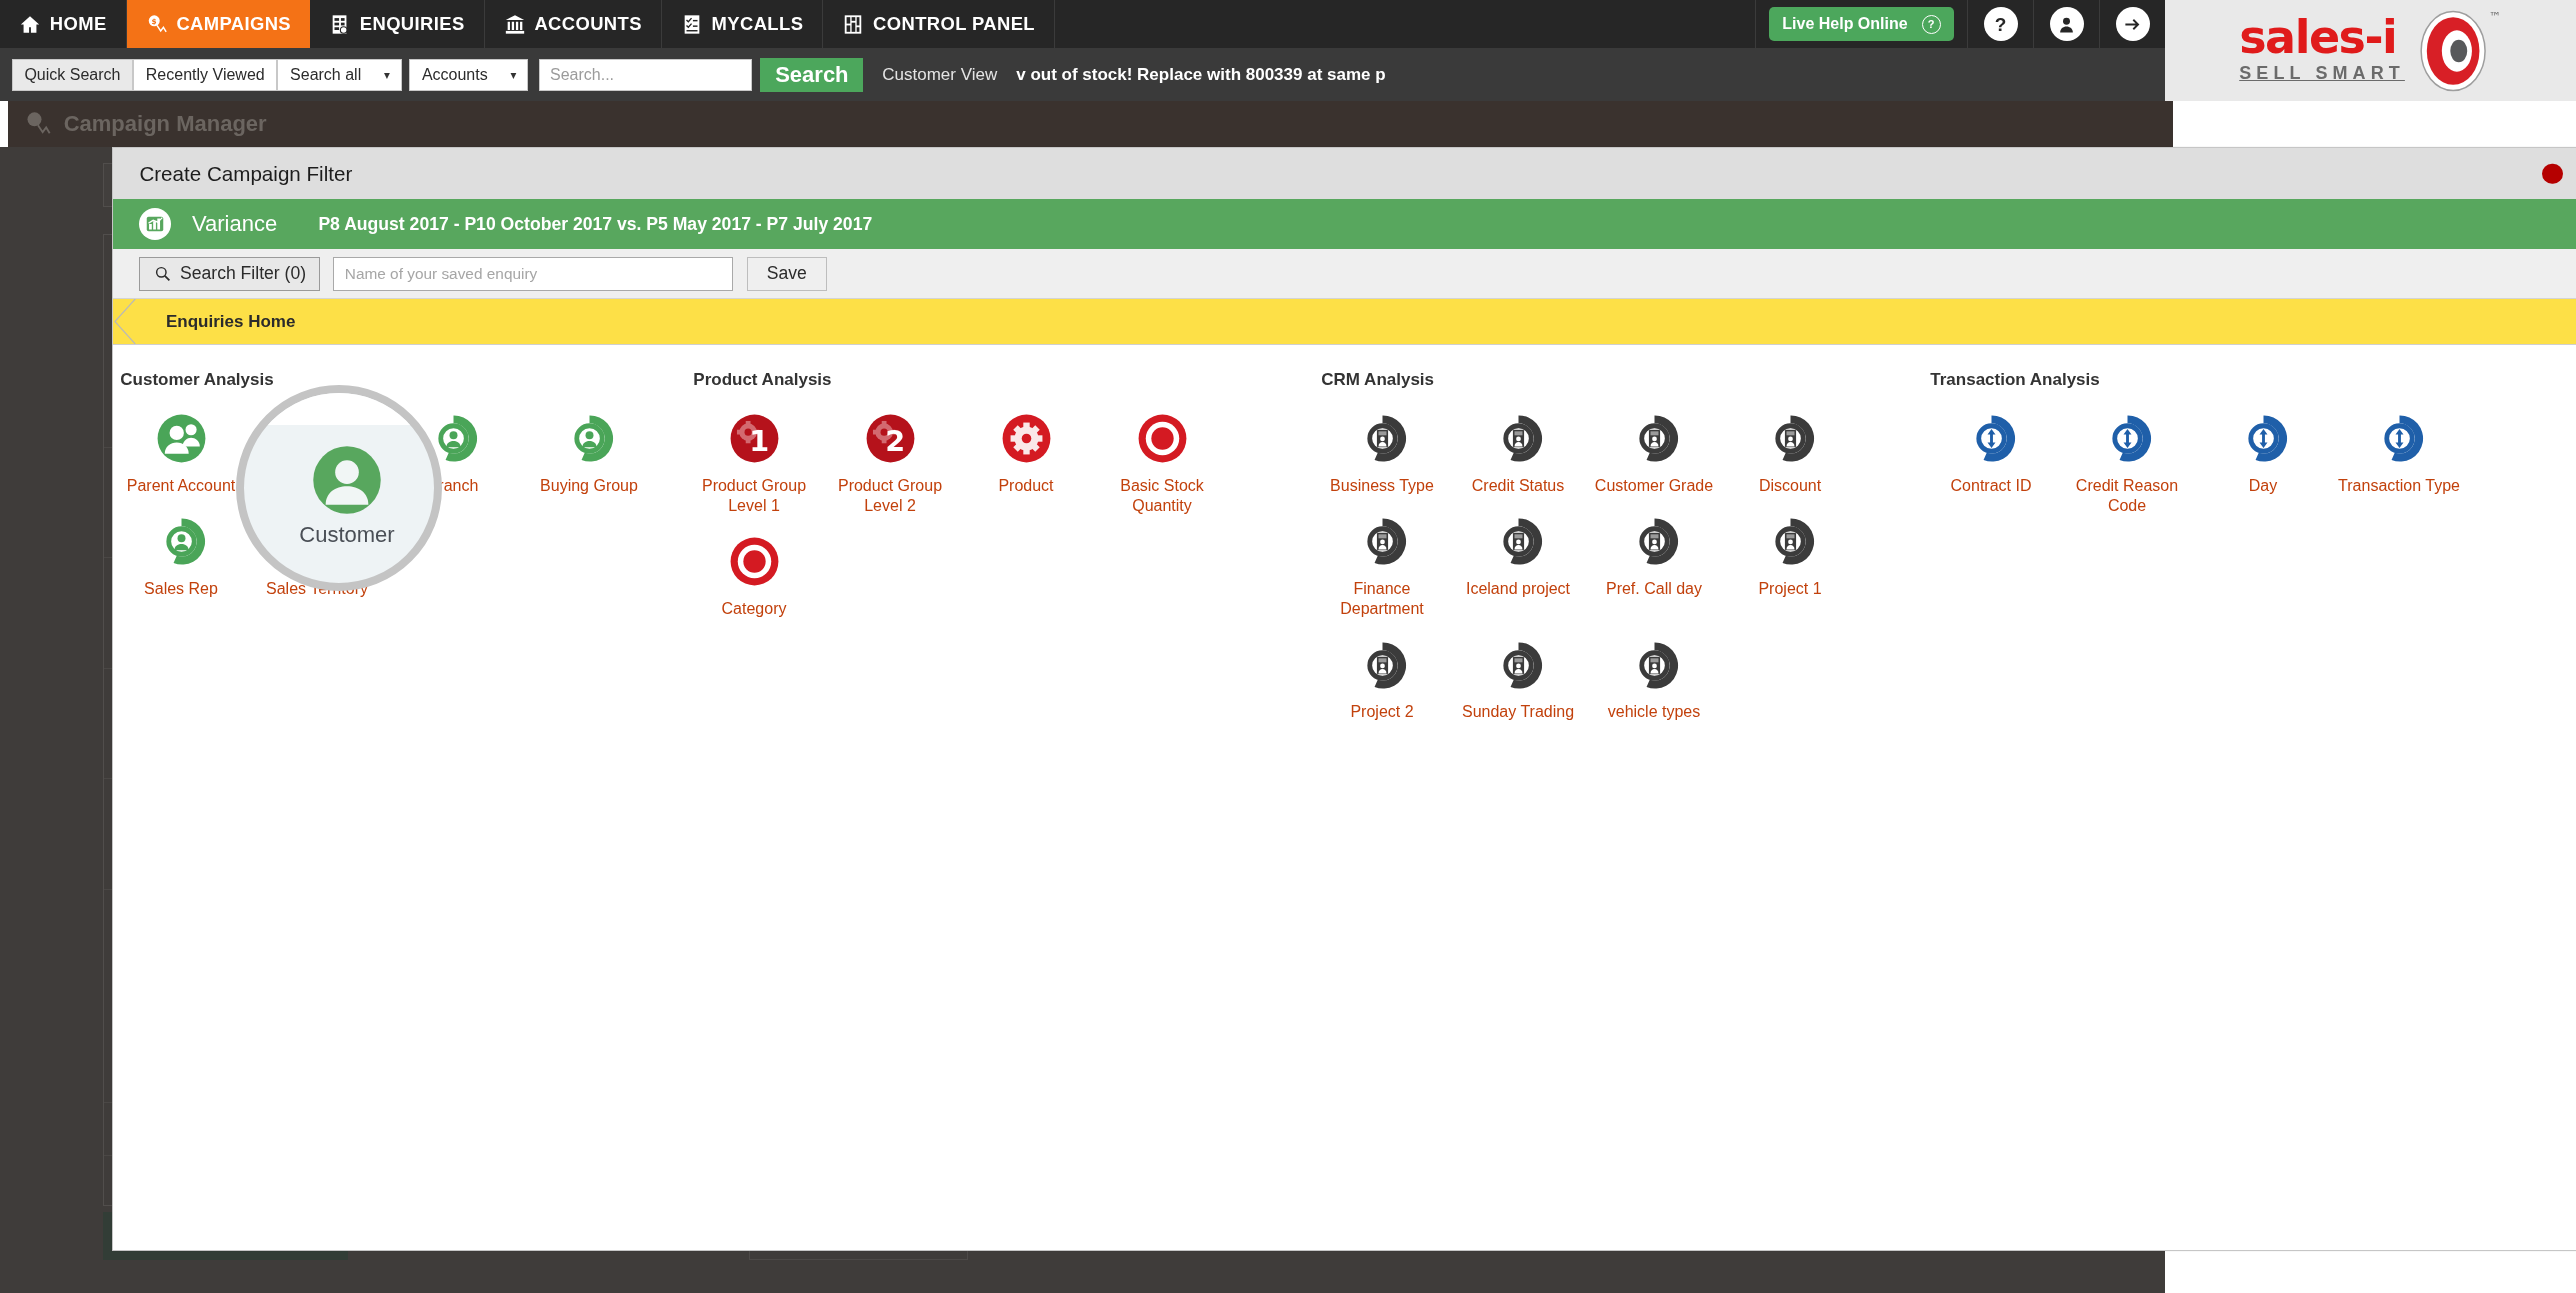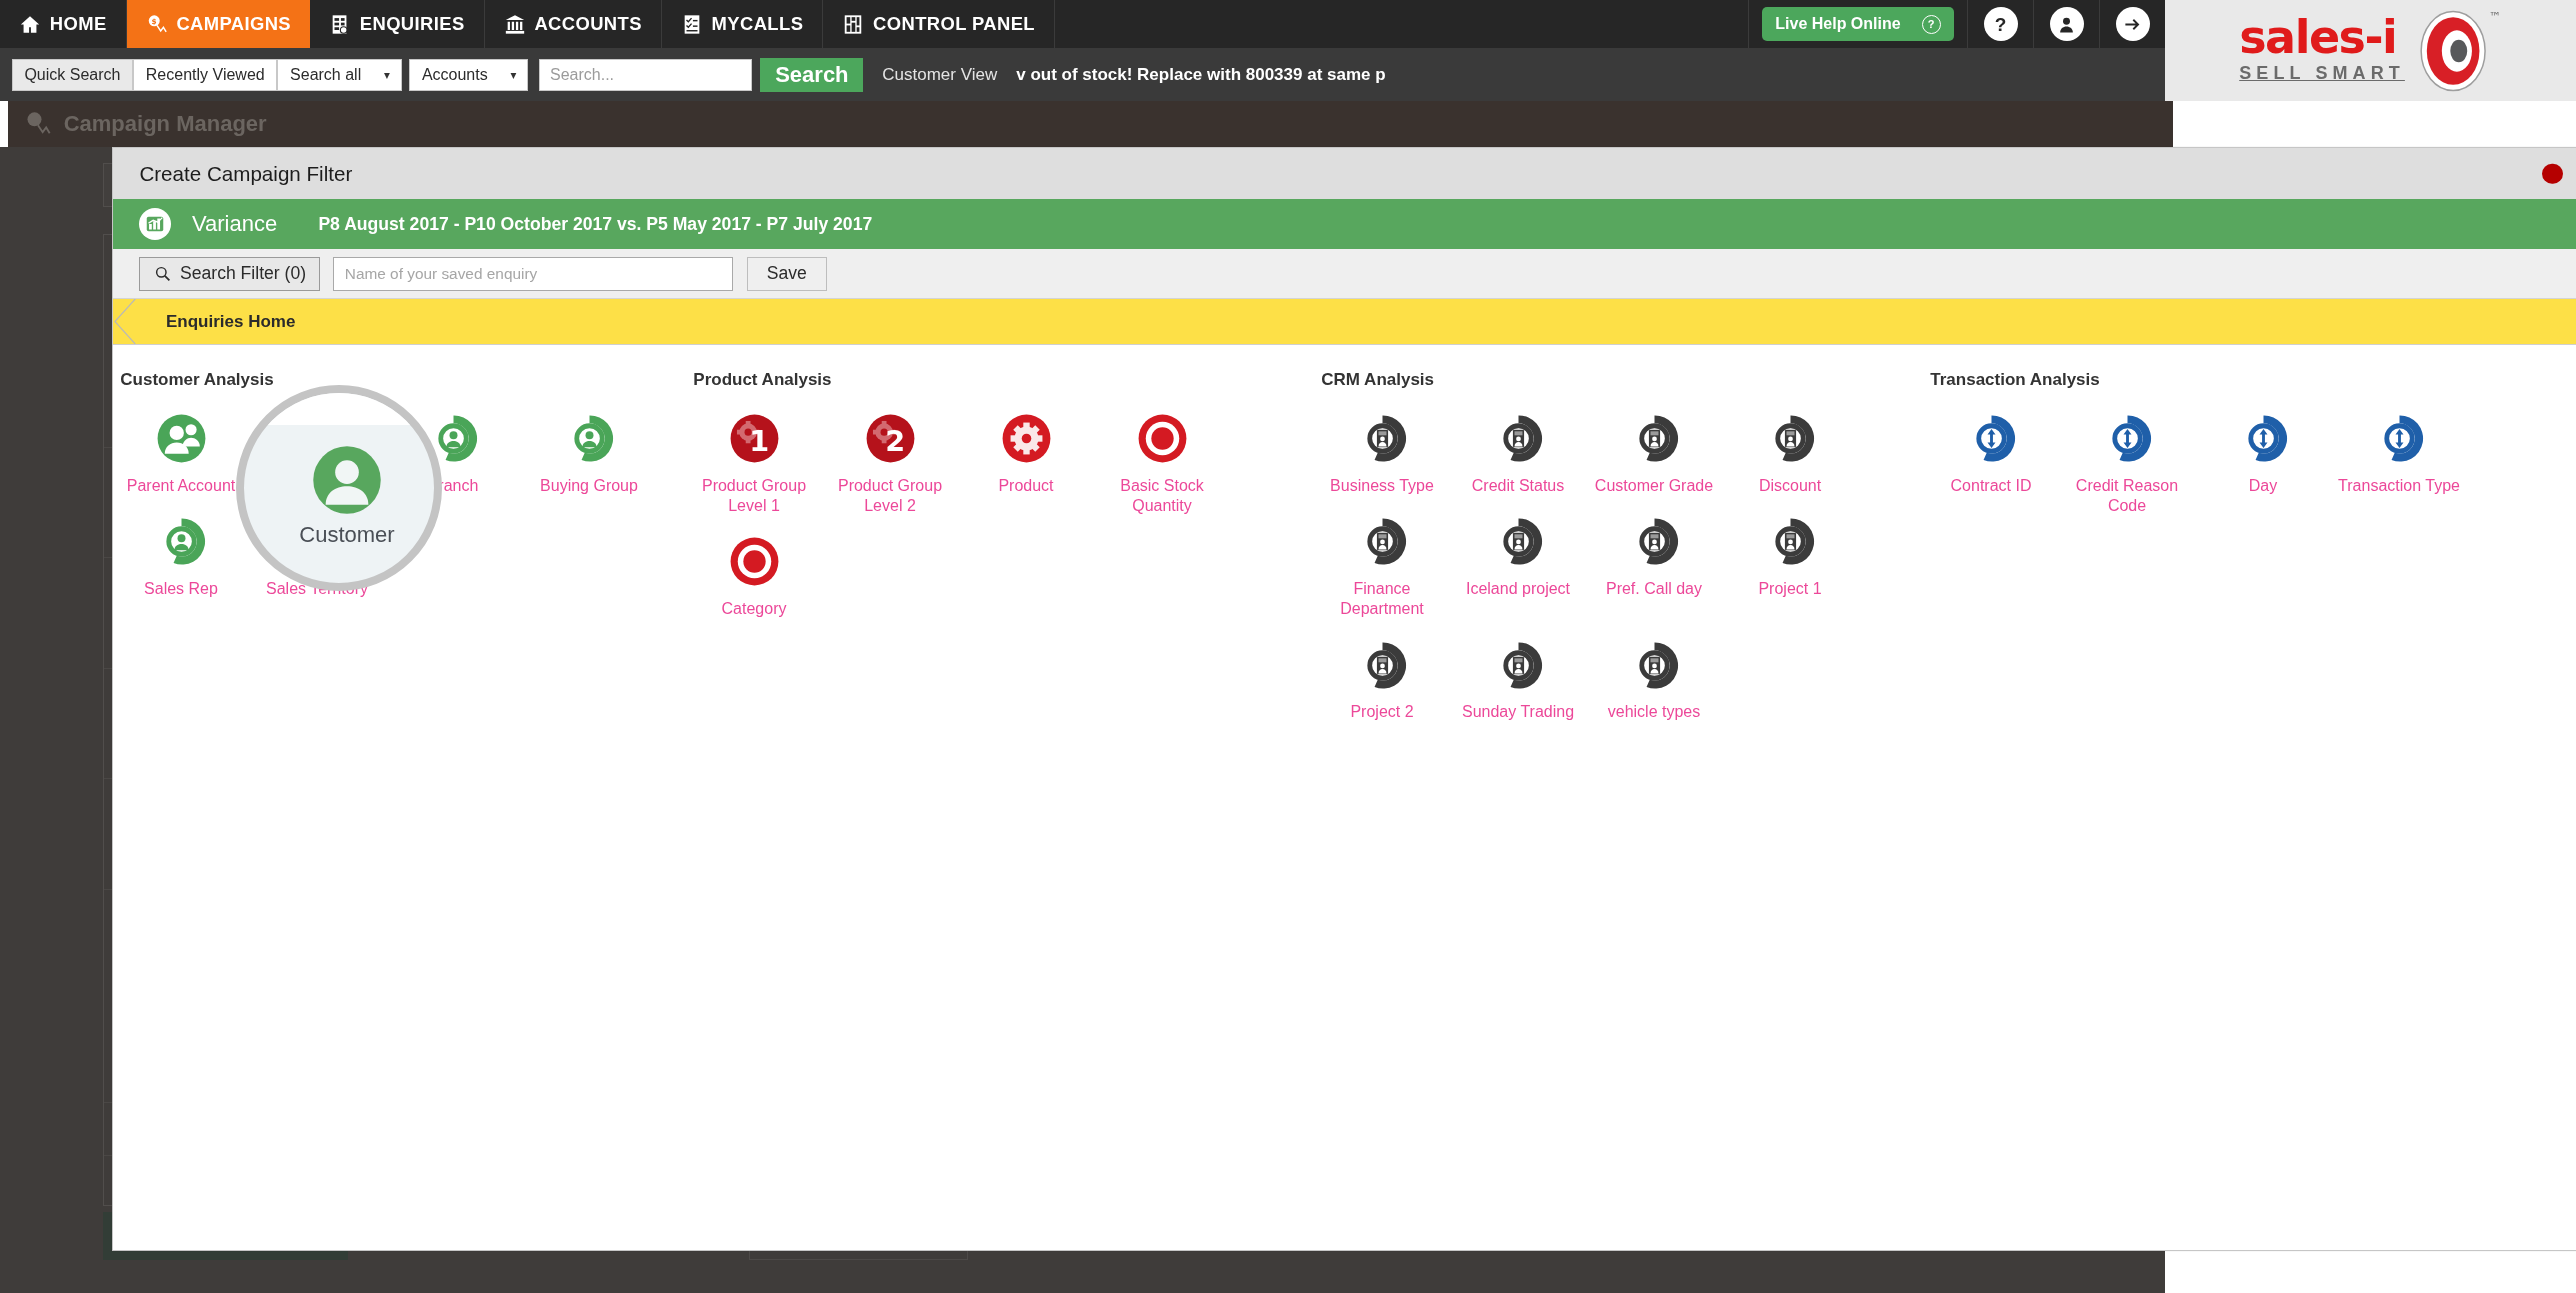--- a/index.html
+++ b/index.html
@@ -23,21 +23,21 @@
     border-right:0.7px solid #3b3b3b;
     white-space:nowrap;
   }
   .nav-item.active { background:#f47216; border-right:none; }
   .nav-icon { width:22px; height:25px; display:block; flex:0 0 auto; }
   .nav-spacer { flex:1 1 auto; border-right:0.7px solid #3b3b3b; }
   .nav-right { display:flex; align-items:center; }
   .livehelp {
     background:#4ca75c; color:#fff; font-size:16px; font-weight:700;
     padding: 7.3px 13.2px; border-radius:5px; margin: 0 13.2px;
-    display:flex; align-items:center; gap:21px; white-space:nowrap;
+    display:flex; align-items:center; gap:14px; white-space:nowrap;
   }
   .circ-glyph {
     width:19px;height:19px;border-radius:50%;border:1.5px solid #fff;
     display:flex;align-items:center;justify-content:center;font-size:11px;line-height:1;
   }
   .nav-ico-btn {
     width:66px; height:48px; display:flex; align-items:center; justify-content:center;
     border-left:0.7px solid #3b3b3b;
   }
   .nav-ico-btn .disc {
@@ -184,21 +184,21 @@
   .group-title {
     font-size:17px; color:#333333; font-weight:700; margin-bottom:16px; padding-left:7.3px;
   }
   .tiles { display:flex; flex-wrap:wrap; }
   .tile {
     width:136px; padding:7.3px 2.9px 13.2px 2.9px;
     display:flex; flex-direction:column; align-items:center; text-align:center;
   }
   .tile-icon { width:51px; height:51px; margin-bottom:11.7px; }
   .tile-label {
-    font-size:16px; color:#ec4899; line-height:1.25; max-width:125px;
+    font-size:16px; color:#c2410c; line-height:1.25; max-width:125px;
   }
 
   
   .magnifier {
     position:absolute; left:123px; top:40px; width:206px; height:206px;
     border-radius:50%; background:#eef3f5; border:8px solid #c4c4c4;
     overflow:hidden; pointer-events:none;
   }
   .mag-inner {
     position:absolute; left:0; top:0; width:206px; height:206px;

